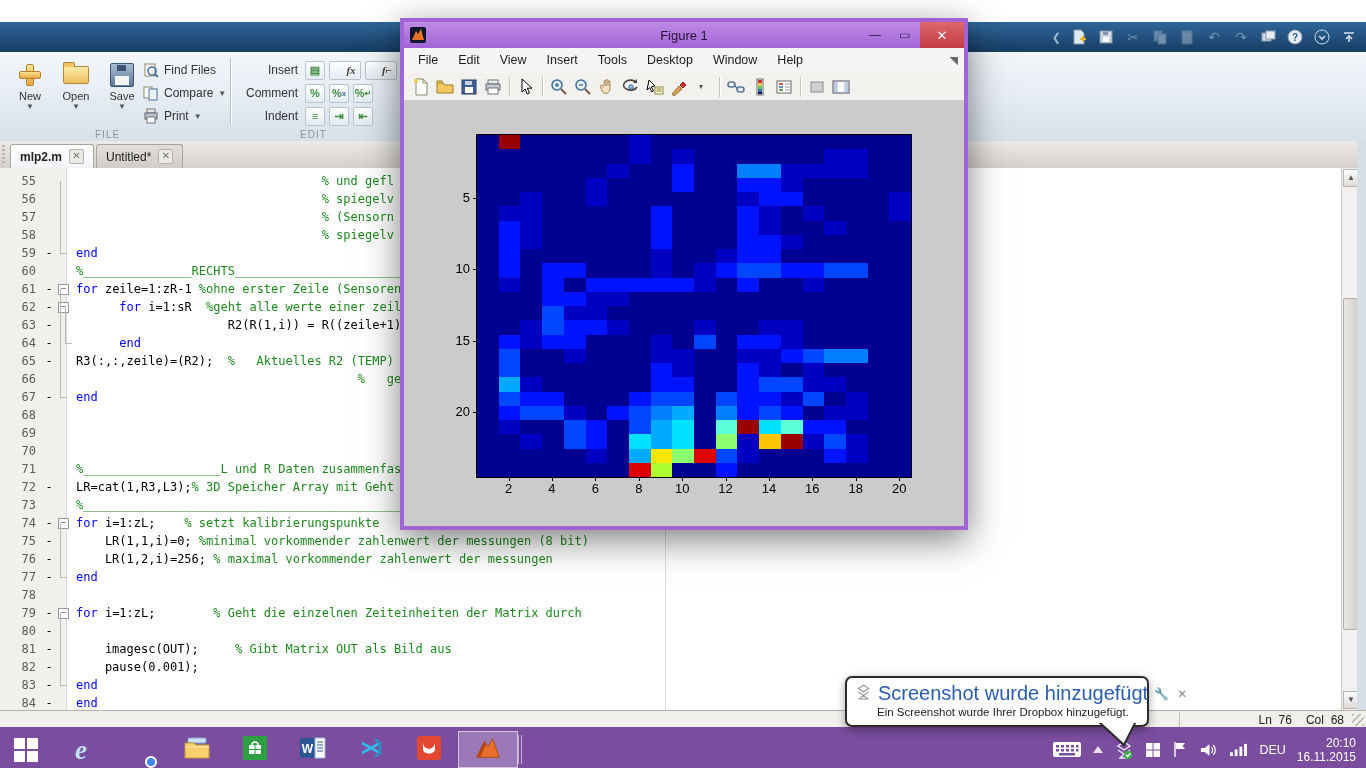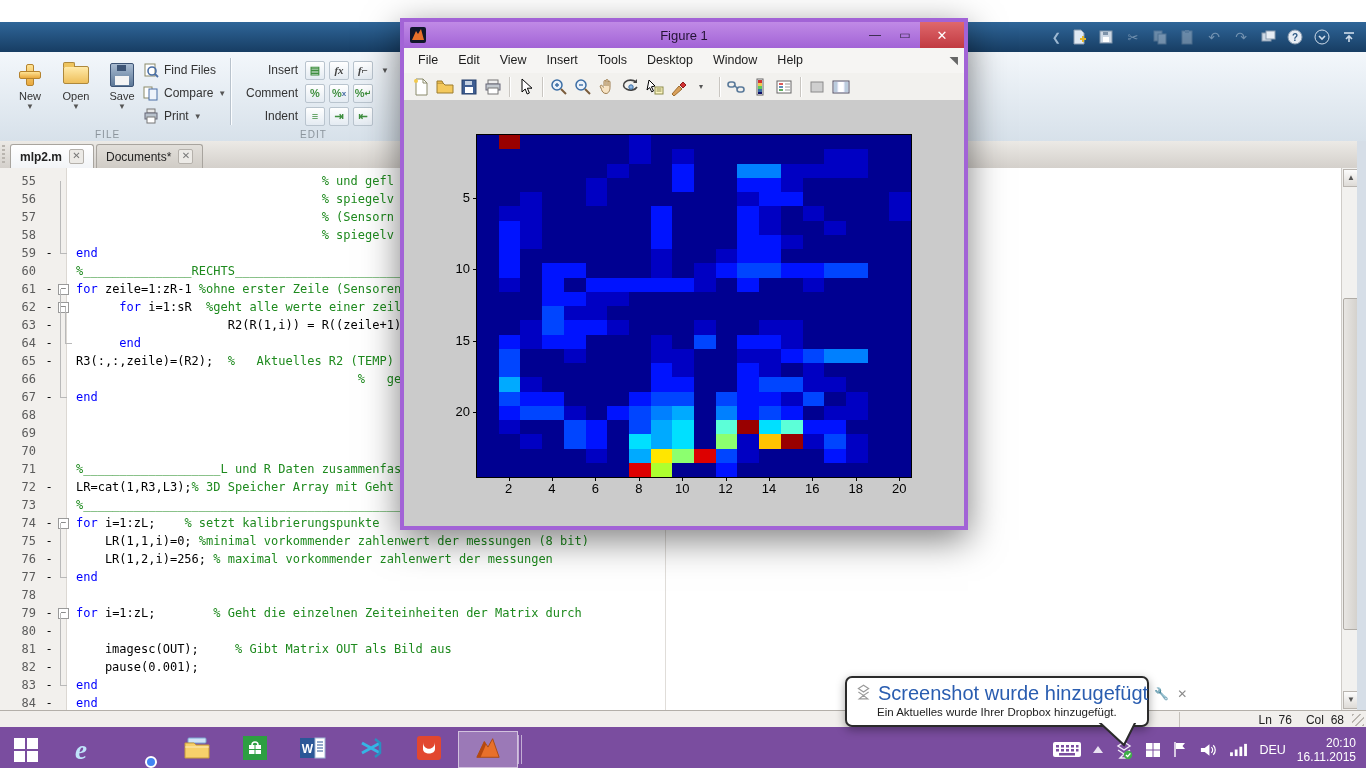--- a/index.html
+++ b/index.html
@@ -55,21 +55,21 @@
   .ic-floppy:after{content:"";position:absolute;left:6px;top:1px;width:9px;height:6px;background:#3d5475;}
   .smallrow{position:absolute;height:20px;display:flex;align-items:center;gap:5px;font-size:12px;color:#333;}
   .sic{width:17px;height:17px;display:flex;align-items:center;justify-content:center;}
   .sic svg{width:16px;height:16px;}
   .editrow{position:absolute;height:20px;display:flex;align-items:center;font-size:12px;color:#333;}
   .editrow .lbl{width:58px;text-align:right;margin-right:7px;}
   .chip{width:18px;height:17px;margin-right:4px;border:1px solid #b9c4ce;border-radius:2px;
     background:linear-gradient(#fff,#e4ebf2);display:flex;align-items:center;justify-content:center;
     font-size:11px;font-weight:bold;}
   .chip.green{color:#3f8f3f;}
-  .chip.fx{font-style:italic;font-family:"Liberation Serif",serif;color:#444;}
+  .chip.fx{font-style:italic;font-family:"Liberation Serif",serif;color:#444;padding-left:12px;}
 
   
   .doctabbar{left:0;top:141px;width:1366px;height:27px;background:linear-gradient(#eceae6,#d4d0cb);
     border-bottom:1px solid #a8a49e;}
   .grip{position:absolute;left:2px;top:4px;bottom:4px;width:5px;
     background:repeating-linear-gradient(#b9b5af 0 2px,transparent 2px 4px);width:3px;}
   .dtabs{position:absolute;left:10px;bottom:0;display:flex;gap:2px;}
   .dtab{height:23px;display:flex;align-items:center;gap:7px;padding:0 9px;font-size:12px;color:#222;
     background:linear-gradient(#e2dfda,#d0ccc6);border:1px solid #a8a49e;border-bottom:none;
     border-radius:3px 3px 0 0;}
@@ -321,21 +321,21 @@
   </div>
 
   <div class="abs doctabbar">
     <div class="grip"></div>
     <div class="dtabs" id="doc-tabs">
         <div class="dtab active">
           <span>mlp2.m</span>
           <span class="x">✕</span>
         </div>
         <div class="dtab">
-          <span>Documents*</span>
+          <span>Untitled*</span>
           <span class="x">✕</span>
         </div>
       </div>
   </div>
 
   <div class="abs editor">
     <div class="gutter-bg"></div>
     <div class="ruler" style="left:665px"></div>
     <div class="code-rows" id="code-rows">
         <div class="cl"><span class="ln">55</span><span class="dash"></span><span class="fold"></span><span class="code"><span class="c">                                  % und gefl</span></span></div>
@@ -1063,21 +1063,21 @@
         <svg width="17" height="16" viewBox="0 0 20 18">
             <path d="M10 1 4 5l6 4 6-4zM4 9l6 4 6-4M10 13l-5 4h10z" stroke="#9a9a9a" fill="none" stroke-width="1.4"></path>
           </svg>
       </span>
       <span class="title">Screenshot wurde hinzugefügt</span>
       <span class="tools">
         <span>🔧</span>
         <span>✕</span>
       </span>
     </div>
-    <div class="body">Ein Aktuelles wurde Ihrer Dropbox hinzugefügt.</div>
+    <div class="body">Ein Screenshot wurde Ihrer Dropbox hinzugefügt.</div>
     <svg class="notif-ptr" viewBox="0 0 40 26">
       <polygon points="1,0 39,0 27,24" fill="#fff" stroke="#2b2b2b" stroke-width="2"></polygon>
       <rect x="0" y="-2" width="40" height="4" fill="#fff"></rect>
     </svg>
   </div>
 
   <div class="abs taskbar">
     <div class="tb-start">
       <span class="win4">
           <i></i>

